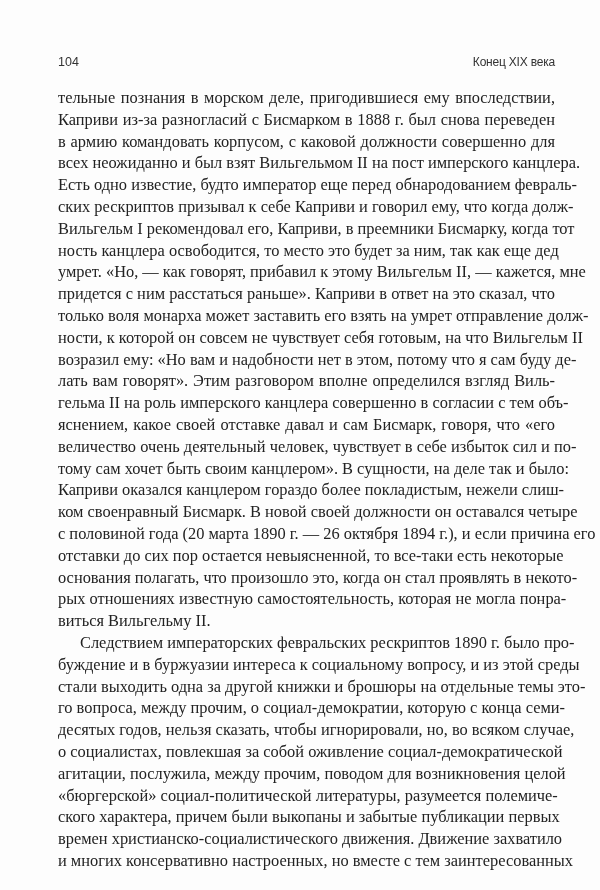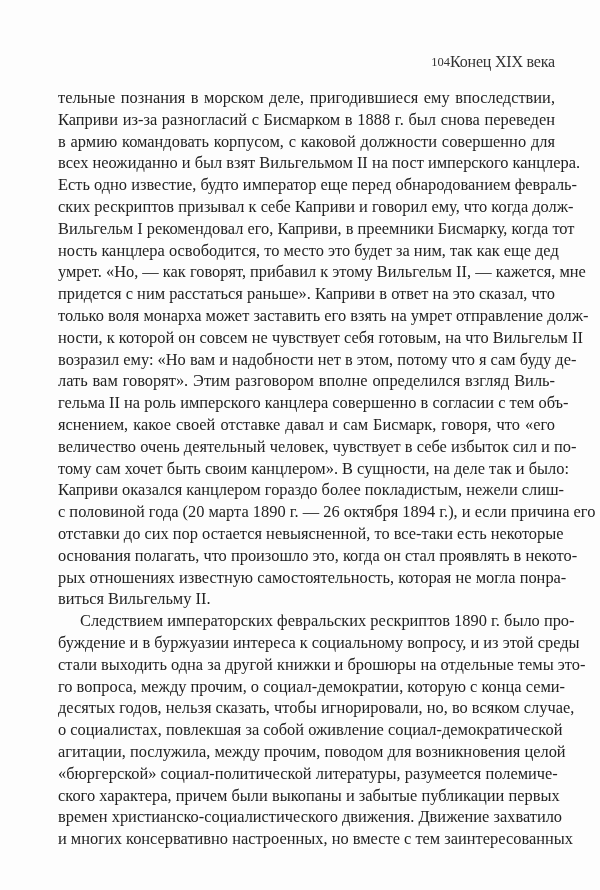--- a/index.html
+++ b/index.html
@@ -1,24 +1,24 @@
 <!DOCTYPE html>
 <html><head>
 <meta charset="utf-8">
 <style>
   html, body { margin: 0; padding: 0; }
   body {
     width: 600px; height: 890px; background: #fdfdfd; position: relative; overflow: hidden;
   }
   .page-header {
     position: absolute; left: 58px; right: 45px; top: 52px; height: 20px;
-    display: flex; justify-content: flex-end; align-items: center;
-    font-family: Liberation Serif, serif; font-size: 12.5px; color: #333;
+    display: flex; justify-content: space-between; align-items: center;
+    font-family: Liberation Sans, sans-serif; font-size: 12.5px; color: #333;
   }
-  .page-header .running-title { font-size: 16px; letter-spacing: -0.2px; }
+  .page-header .running-title { font-size: 12px; letter-spacing: -0.2px; }
   .body-text {
     position: absolute; left: 58px; width: 497px; top: 87px;
     font-family: "Liberation Serif", serif; font-size: 16.4px; line-height: 21.8px;
     color: #222; text-align: justify; hyphens: none;
   }
   .line { display: block; text-align: justify; text-align-last: justify; white-space: nowrap; height: 21.8px; }
   .line.last { text-align-last: left; }
   .line.indent { padding-left: 22px; }
 </style>
 </head>
@@ -43,20 +43,21 @@
     <span class="line">придется с ним расстаться раньше». Каприви в ответ на это сказал, что</span>
     <span class="line">только воля монарха может заставить его взять на умрет отправление долж-</span>
     <span class="line">ности, к которой он совсем не чувствует себя готовым, на что Вильгельм II</span>
     <span class="line">возразил ему: «Но вам и надобности нет в этом, потому что я сам буду де-</span>
     <span class="line">лать вам говорят». Этим разговором вполне определился взгляд Виль-</span>
     <span class="line">гельма II на роль имперского канцлера совершенно в согласии с тем объ-</span>
     <span class="line">яснением, какое своей отставке давал и сам Бисмарк, говоря, что «его</span>
     <span class="line">величество очень деятельный человек, чувствует в себе избыток сил и по-</span>
     <span class="line">тому сам хочет быть своим канцлером». В сущности, на деле так и было:</span>
     <span class="line">Каприви оказался канцлером гораздо более покладистым, нежели слиш-</span>
+    <span class="line">ком своенравный Бисмарк. В новой своей должности он оставался четыре</span>
     <span class="line">с половиной года (20 марта 1890 г. — 26 октября 1894 г.), и если причина его</span>
     <span class="line">отставки до сих пор остается невыясненной, то все-таки есть некоторые</span>
     <span class="line">основания полагать, что произошло это, когда он стал проявлять в некото-</span>
     <span class="line">рых отношениях известную самостоятельность, которая не могла понра-</span>
     <span class="line last">виться Вильгельму II.</span>
   </div>
   <div class="paragraph">
     <span class="line indent">Следствием императорских февральских рескриптов 1890 г. было про-</span>
     <span class="line">буждение и в буржуазии интереса к социальному вопросу, и из этой среды</span>
     <span class="line">стали выходить одна за другой книжки и брошюры на отдельные темы это-</span>

